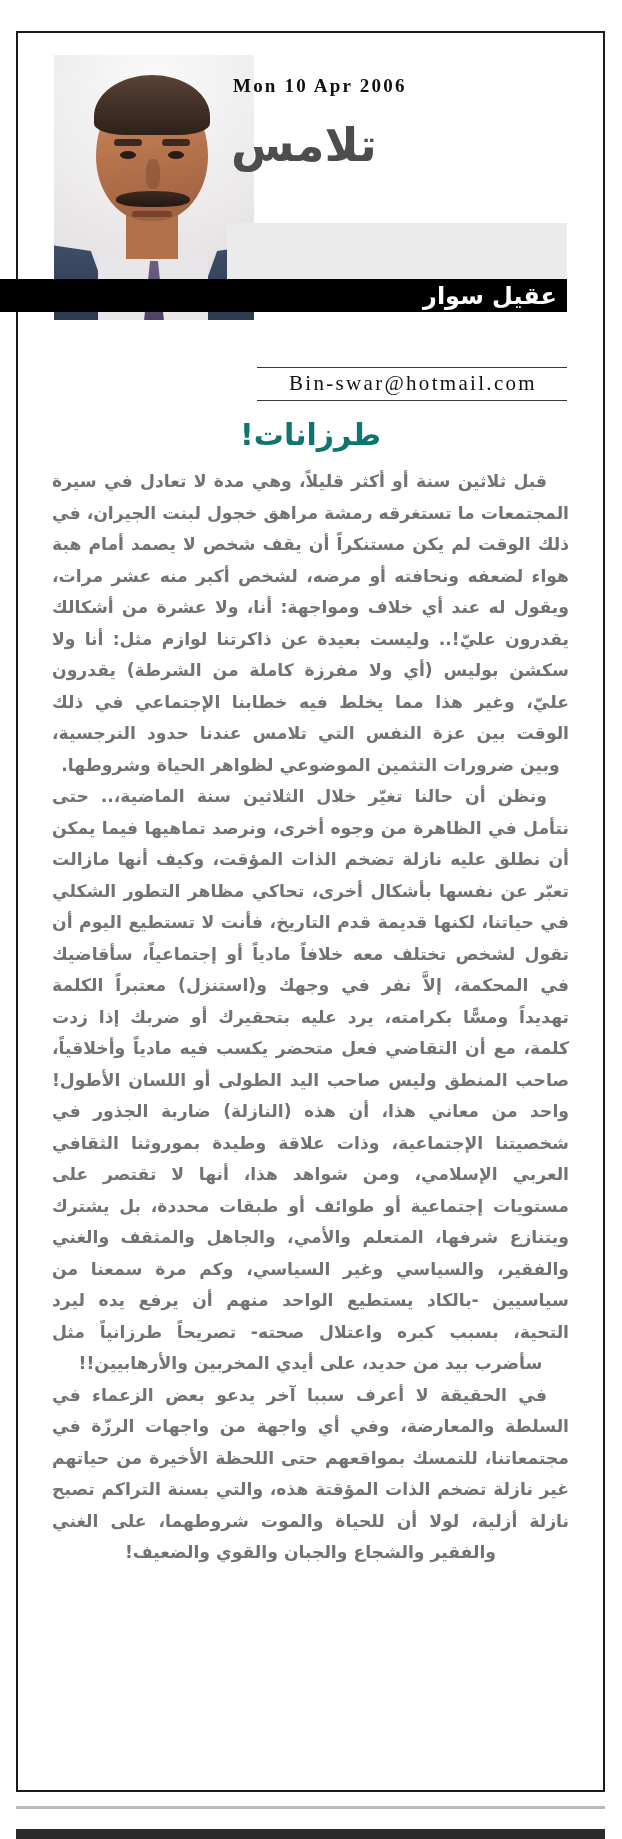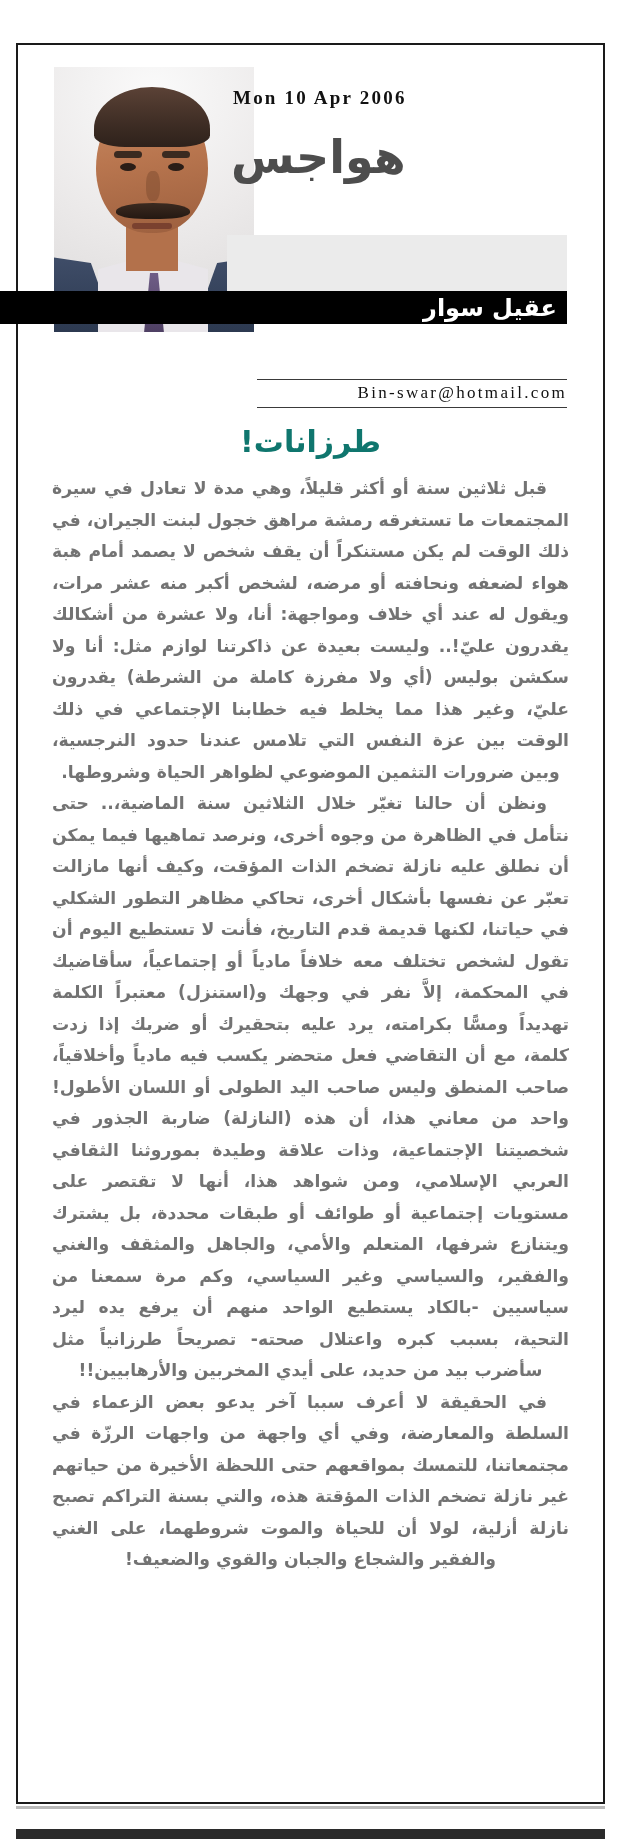--- a/index.html
+++ b/index.html
@@ -18,21 +18,20 @@
   
   .article-frame {
     position: absolute;
     left: 16px;
     top: 31px;
     width: 589px;
     height: 1761px;
     border: 2px solid #1a1a1a;
     background: #ffffff;
     box-sizing: border-box;
-    margin-top: 12px;
   }
   .article-inner {
     position: relative;
     width: 100%;
     height: 100%;
   }
 
   
   .masthead {
     position: relative;
@@ -194,23 +193,23 @@
     margin: 22px 36px 0 36px;
     width: 310px;
   }
   .email-rule {
     height: 1px;
     background: #3a3a3a;
     width: 310px;
   }
   .email-text {
     direction: ltr;
-    text-align: right;
+    text-align: center;
     font-family: "Liberation Serif", "DejaVu Serif", serif;
-    font-size: 17px;
+    font-size: 21px;
     letter-spacing: 2.3px;
     color: #111111;
     padding: 3px 0 4px 2px;
   }
 
   
   .headline {
     margin: 16px 36px 0 36px;
     text-align: center;
     font-size: 30px;
@@ -280,21 +279,21 @@
         <div class="brow-r"></div>
         <div class="eye-l"></div>
         <div class="eye-r"></div>
         <div class="nose"></div>
         <div class="mustache"></div>
         <div class="mouth"></div>
       </div>
 
       <div class="head-right">
         <div class="issue-date">Mon 10 Apr 2006</div>
-        <div class="column-title">هواجس</div>
+        <div class="column-title">تلامس</div>
         <div class="grey-band"></div>
       </div>
 
       <div class="byline-bar">
         <span class="byline-name">عقيل سوار</span>
       </div>
     </div>
 
     <div class="email-block">
       <div class="email-rule"></div>

